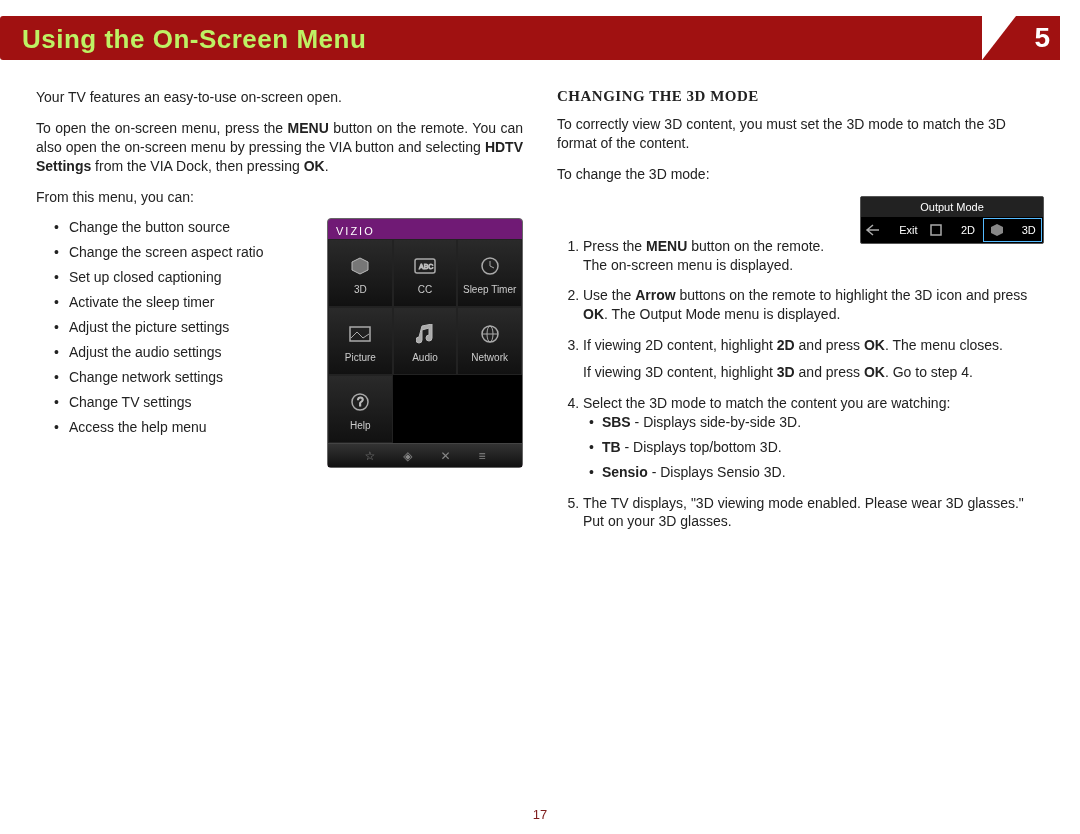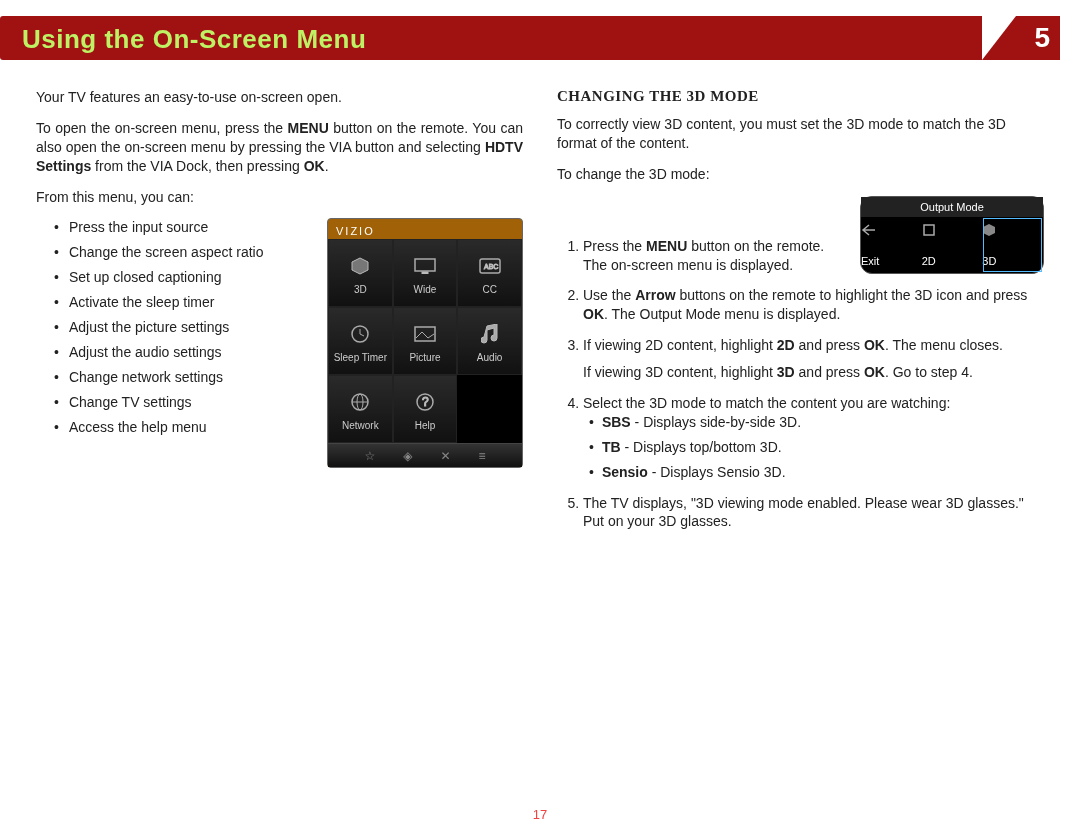--- a/index.html
+++ b/index.html
@@ -66,21 +66,21 @@
   ol { list-style: decimal; padding-left: 26px; margin-top: 41px; }
   ol li { margin-bottom: 12px; line-height: 1.35; }
   ol li p { margin-bottom: 8px; }
   .sub { list-style: none; padding-left: 6px; }
   .sub li::before { content: "•"; margin: 0 8px 0 0; }
   .sub li { margin-bottom: 6px; }
 
   
   .phone {
     width: 196px;
-    background: #a16207;
+    background: #701a75;
     border: 1px solid #666;
     border-radius: 4px;
     font-size: 10px;
     color: #ccc;
   }
   .phone-brand {
     color: #fff;
     font-size: 11px;
     padding: 6px 8px 2px 8px;
     letter-spacing: 2px;
@@ -123,50 +123,51 @@
   }
   .phone-bar span { color:#888; font-size:12px; }
 
   
   .mode-box {
     float: right;
     width: 184px;
     margin: 0 0 8px 12px;
     background: #000;
     border: 1px solid #555;
-    border-radius: 12px;
+    border-radius: 2px;
     color: #fff;
     font-size: 11px;
   }
   .mode-title {
     text-align: center;
     padding: 4px 0;
     background: #222;
   }
   .mode-row {
     display: flex;
   }
   .mode-cell {
     flex:1;
     display:flex;
-    flex-direction:column;
+    flex-direction:row;
+    align-items:center;
     justify-content:center;
     gap:18px;
     padding:6px 0;
   }
   .mode-cell svg { fill:#aaa; }
   .mode-cell.sel { outline:1px solid #5bf; outline-offset:-2px; }
 
   .page-num {
     position: absolute;
     bottom: 12px;
     left: 0; right: 0;
     text-align: center;
     font-size: 13px;
-    color: #ef4444;
+    color: #7f1d1d;
   }
   strong { font-weight: 700; }
   .step-with-figure { overflow: hidden; }
 </style>
 </head>
 <body>
 
 <div class="banner">
   <div class="banner-text">Using the On-Screen Menu</div>
   <div class="banner-notch"></div>
@@ -177,21 +178,21 @@
   <div class="col">
     <p>Your TV features an easy-to-use on-screen open.</p>
     <p class="justify">
       <span>To open the on-screen menu, press the </span><strong>MENU</strong><span> button on the remote. You can also open the on-screen menu by pressing the VIA button and selecting </span><strong>HDTV Settings</strong><span> from the VIA Dock, then pressing </span><strong>OK</strong><span>.</span>
     </p>
     <p>From this menu, you can:</p>
 
     <div class="leftblock">
       <div class="bullet-col">
         <ul>
-          <li>Press the input source</li>
+          <li>Change the button source</li>
           <li>Change the screen aspect ratio</li>
           <li>Set up closed captioning</li>
           <li>Activate the sleep timer</li>
           <li>Adjust the picture settings</li>
           <li>Adjust the audio settings</li>
           <li>Change network settings</li>
           <li>Change TV settings</li>
           <li>Access the help menu</li>
         </ul>
       </div>
@@ -199,29 +200,20 @@
       <div class="phone">
         <div class="phone-brand">VIZIO</div>
         <div class="phone-grid">
           <div class="phone-cell">
               <span class="icon">
                 <svg width="20" height="20">
                   <polygon points="10,2 18,6 18,14 10,18 2,14 2,6" fill="#777"></polygon>
                 </svg>
               </span>
               <span>3D</span>
-            </div>
-          <div class="phone-cell">
-              <span class="icon">
-                <svg width="22" height="16">
-                  <rect x="1" y="1" width="20" height="12" fill="none" stroke="#aaa" stroke-width="1.5"></rect>
-                  <rect x="8" y="14" width="6" height="2"></rect>
-                </svg>
-              </span>
-              <span>Wide</span>
             </div>
           <div class="phone-cell">
               <span class="icon">
                 <svg width="22" height="16">
                   <rect x="1" y="1" width="20" height="14" rx="2" fill="none" stroke="#aaa" stroke-width="1.5"></rect>
                   <text x="5" y="11" font-size="7" fill="#aaa">ABC</text>
                 </svg>
               </span>
               <span>CC</span>
             </div>

